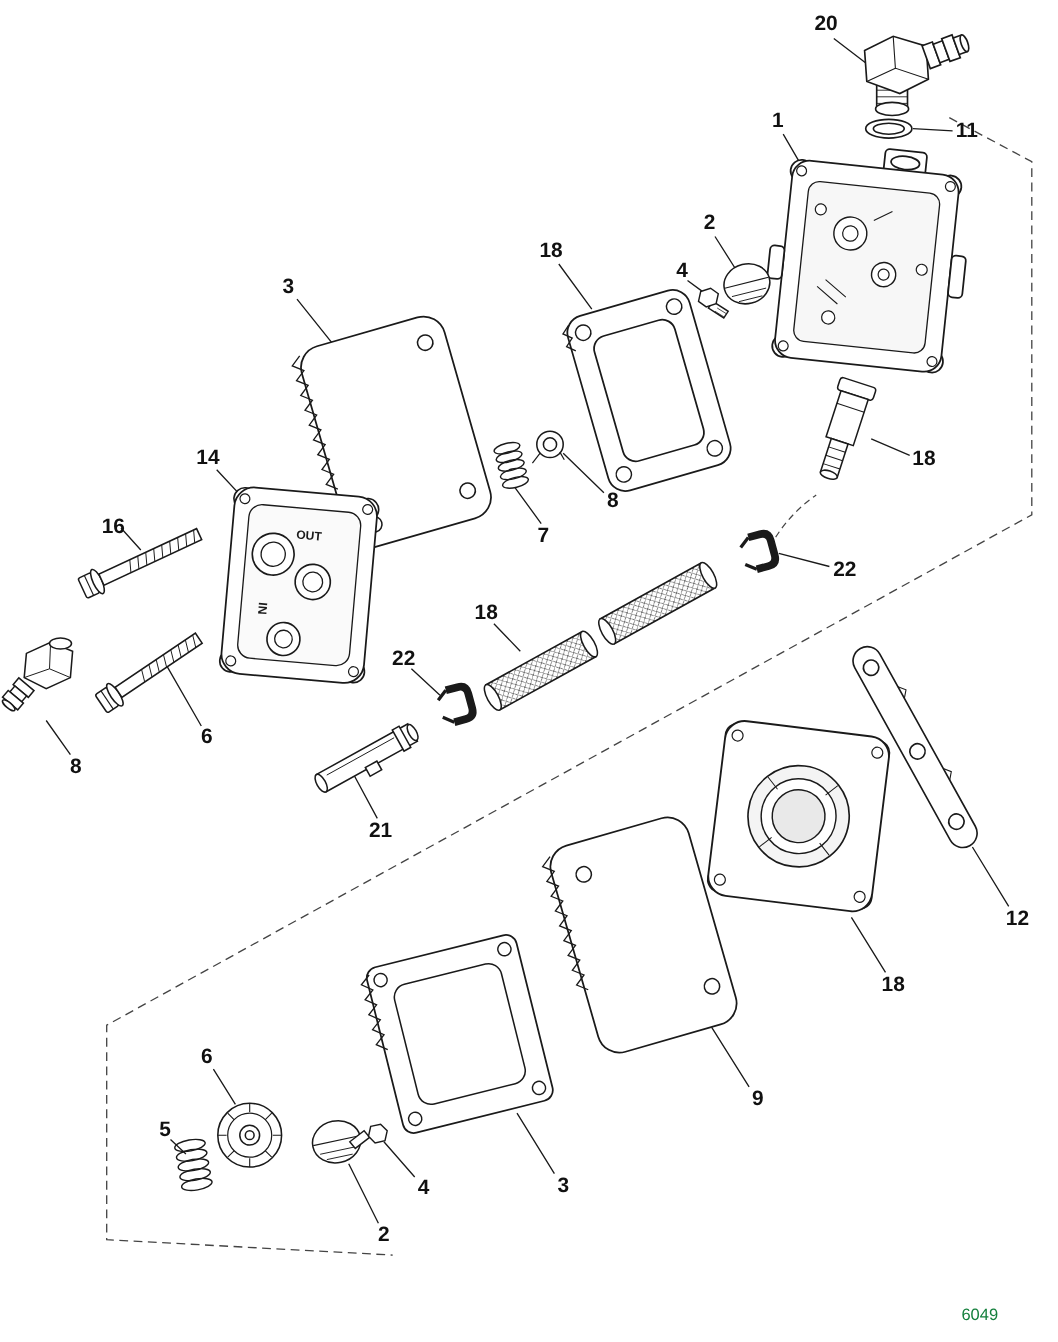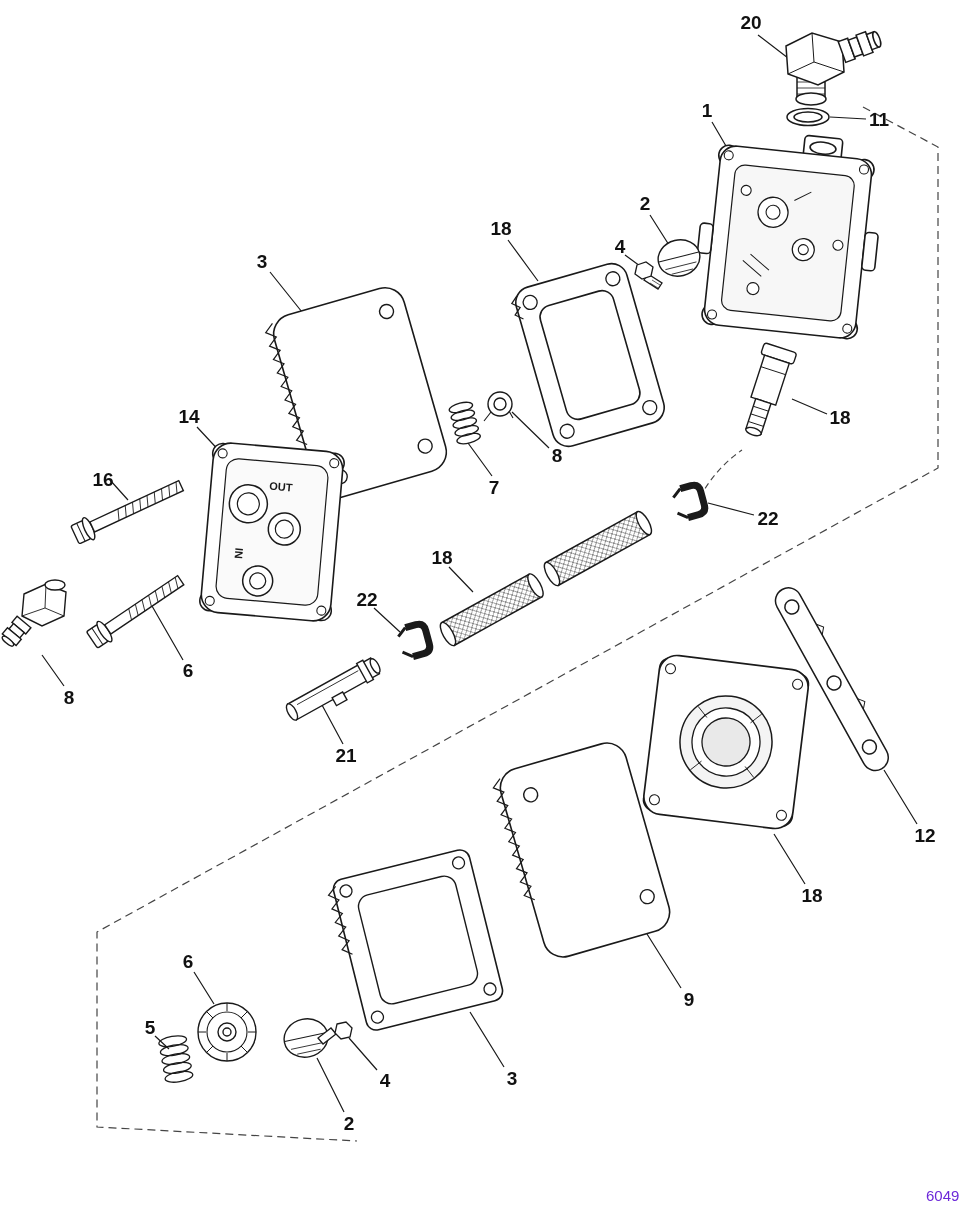--- a/index.html
+++ b/index.html
@@ -18,24 +18,24 @@
     position: absolute;
     transform: translate(-50%, -50%);
     font-size: 19px;
     font-weight: bold;
     color: #111111;
     line-height: 1;
     white-space: nowrap;
   }
   .fig-number {
     position: absolute;
-    left: 926px;
+    left: 874px;
     top: 1187px;
     font-size: 15px;
-    color: #6d28d9;
+    color: #15803d;
   }
 </style>
 </head>
 <body>
 
 <div class="stage">
 
   <svg width="962" height="1220" viewBox="0 0 962 1220">
     <defs>
       <pattern id="mesh" width="6" height="6" patternUnits="userSpaceOnUse">

